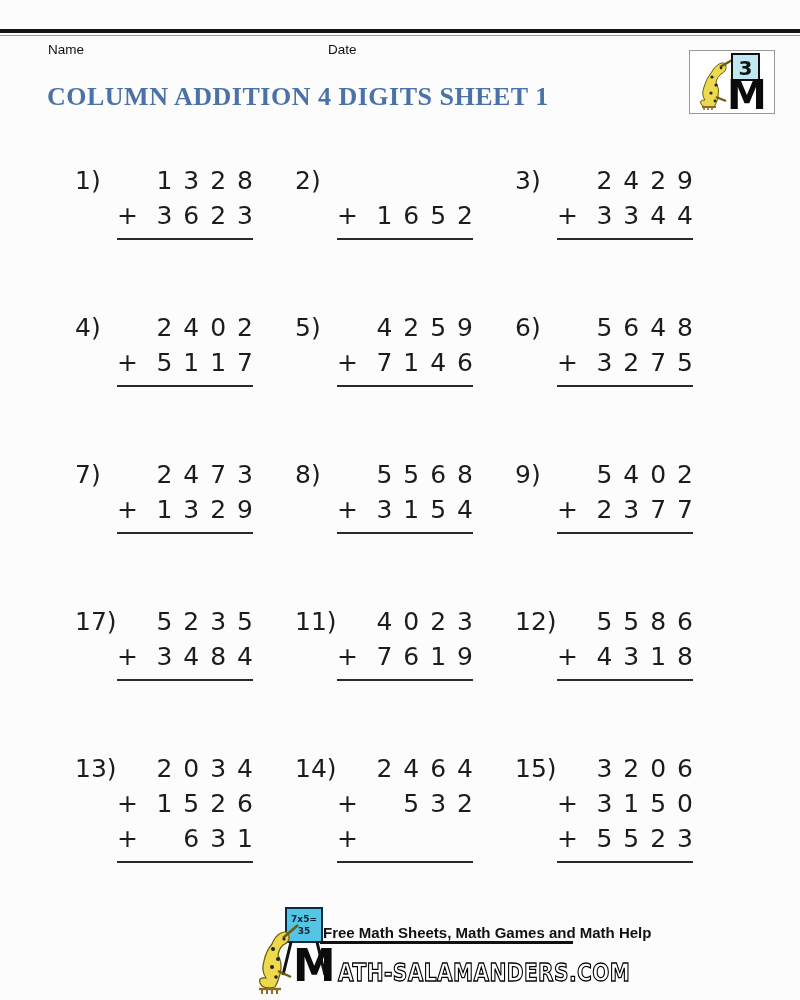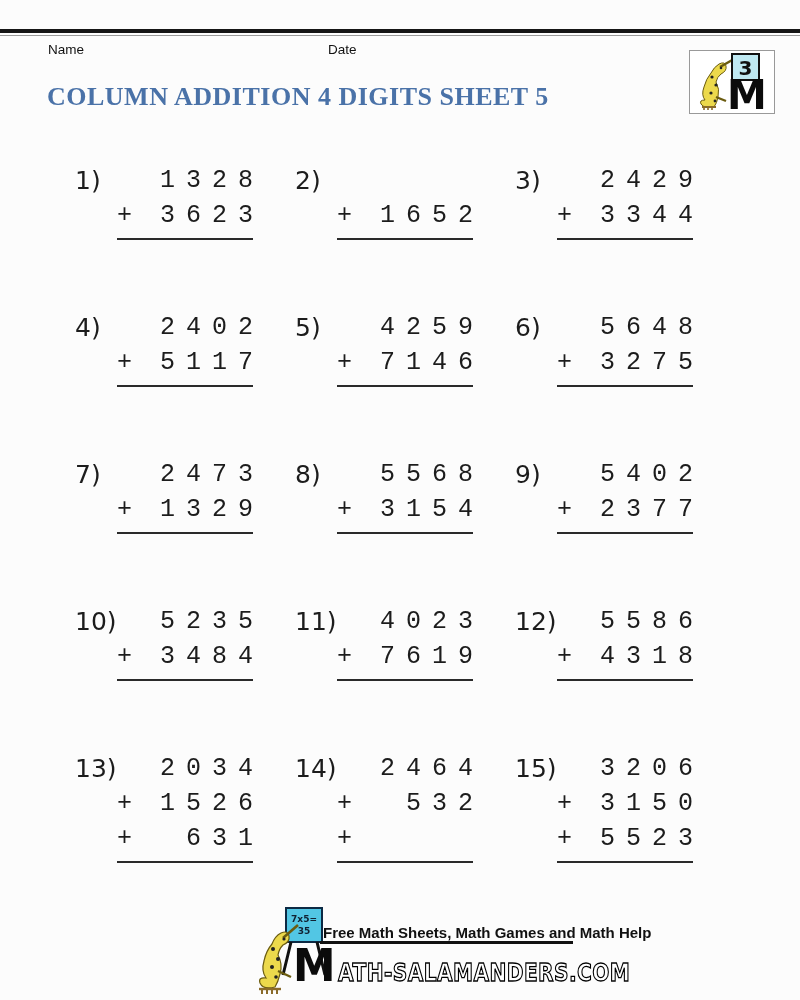--- a/index.html
+++ b/index.html
@@ -44,21 +44,21 @@
     column-gap:42px;row-gap:70px;
   }
   .problem{display:flex;}
   .p-num{
     width:42px;flex:0 0 42px;
     font-size:25px;line-height:35px;color:#1c1c1c;
   }
   .p-body{flex:1;min-width:0;}
   .num-row{
     display:flex;justify-content:space-between;
-    height:35px;line-height:35px;font-size:25px;font-family:Liberation Mono, monospace;
+    height:35px;line-height:35px;font-size:25px;
   }
   .plus{min-width:20px;}
   .digits{letter-spacing:11px;margin-right:-11px;white-space:nowrap;}
   .answer-line{border-top:2.5px solid #2a2a2a;margin-top:5px;height:0;}
 
   
   .footer-logo{position:absolute;left:253px;top:903px;width:335px;height:95px;}
   .easel-svg{position:absolute;left:0;top:0;}
   .tagline{
     position:absolute;left:70px;top:21px;width:252px;
@@ -90,21 +90,21 @@
 <body>
 
 <div class="top-rule">
   <div class="rule-a"></div>
   <div class="rule-b"></div>
   <div class="rule-c"></div>
 </div>
 
 <div class="field-label name-label">Name</div>
 <div class="field-label date-label">Date</div>
-<h1 class="sheet-title" style="margin:0;">COLUMN ADDITION 4 DIGITS SHEET 5</h1>
+<h1 class="sheet-title" style="margin:0;">COLUMN ADDITION 4 DIGITS SHEET 1</h1>
 
 <div class="corner-logo">
   <svg width="84" height="62" viewBox="0 0 84 62">
 
     <g>
       <path d="M24 56 Q14 58 11 53 Q9 49 15 49 Q11 44 14 36 Q16 28 21 22 Q24 16 29 13 Q35 10 36 15 Q37 20 31 23 Q27 26 26 31 Q30 38 28 46 Q27 52 24 56 Z" fill="#ecd94c" stroke="#6b5c10" stroke-width="1"></path>
       <path d="M30 16 L44 8" stroke="#6b5c10" stroke-width="2.4" fill="none"></path>
       <path d="M26 46 L36 50" stroke="#6b5c10" stroke-width="2.2" fill="none"></path>
       <circle cx="22" cy="26" r="1.6" fill="#222"></circle>
       <circle cx="26" cy="34" r="1.6" fill="#222"></circle>
@@ -262,21 +262,21 @@
         </div>
         <div class="num-row">
           <span class="plus">+</span>
           <span class="digits">2377</span>
         </div>
         <div class="answer-line"></div>
       </div>
   </div>
 
   <div class="problem">
-    <div class="p-num">10)</div>
+    <div class="p-num">17)</div>
     <div class="p-body">
 
     <div class="num-row">
           <span class="plus"></span>
           <span class="digits">5235</span>
         </div>
         <div class="num-row">
           <span class="plus">+</span>
           <span class="digits">3484</span>
         </div>

